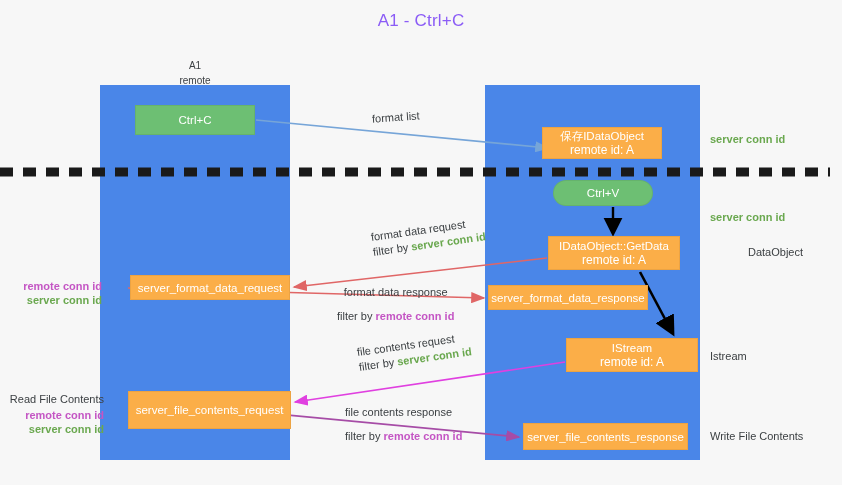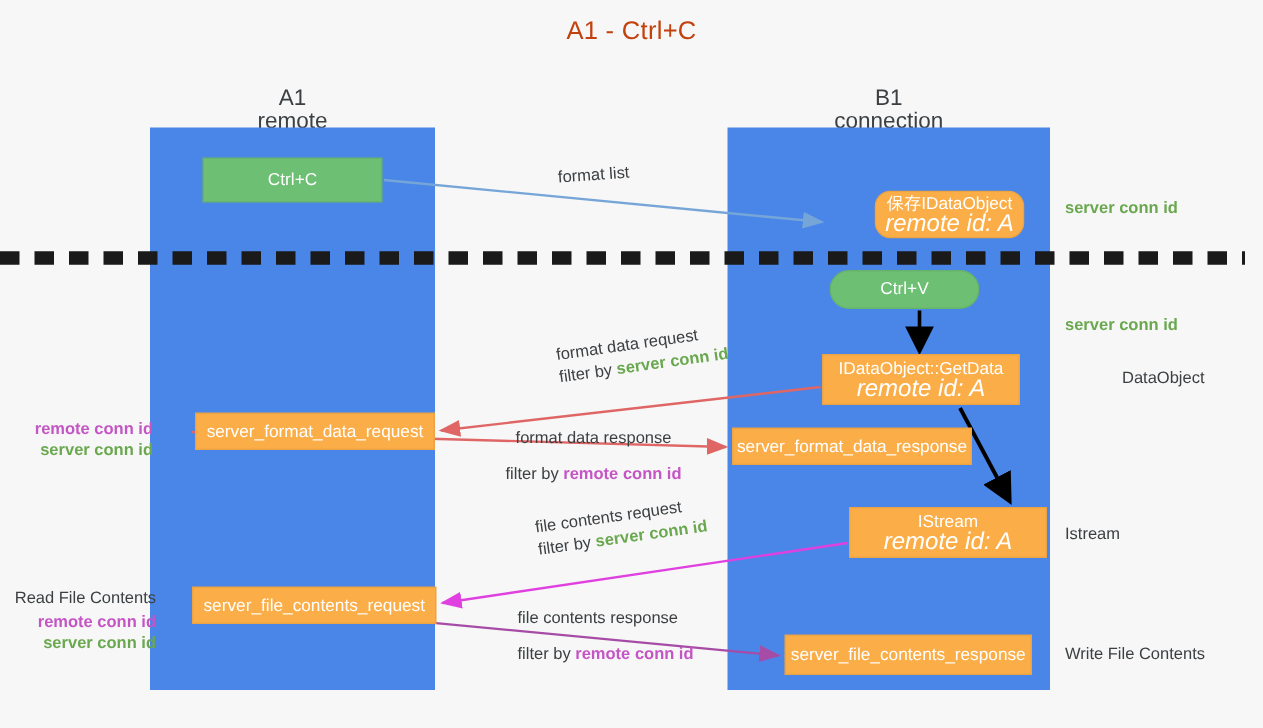--- a/index.html
+++ b/index.html
@@ -20,28 +20,28 @@
     inset: 0;
   }
   .abs { position: absolute; }
 
   
   #title-block {
     left: 0; right: 0; top: 10px;
     text-align: center;
     font-size: 17px;
     line-height: 21px;
-    color: #c2410c;
+    color: #8b5cf6;
     letter-spacing: 0.2px;
   }
 
   
   .column-header {
     text-align: center;
-    font-size: 15px;
+    font-size: 10px;
     line-height: 15px;
     color: #3c4043;
   }
   #header-a1 { left: 100px; top: 58px; width: 190px; }
   #header-b1 { left: 485px; top: 58px; width: 215px; }
 
   
   .lane {
     background: #4a86e8;
     top: 85px;
@@ -59,30 +59,30 @@
     justify-content: center;
     color: #ffffff;
     font-size: 11.5px;
     line-height: 14px;
     text-align: right;
     border: 1px solid rgba(0,0,0,0.06);
     z-index: 6;
   }
   .node.green { background: #6aa84f; background: #6dbf73; }
   .node.orange { background: #fbae48; }
-  .node .line2 { font-size: 16px; font-style: italic; }
+  .node .line2 { font-size: 12px; }
 
   #node-ctrl-c        { left: 135px; top: 105px; width: 120px; height: 30px; }
-  #node-save-dataobj  { left: 583px; top: 127px; width: 100px; height: 32px; border-radius: 11px; }
+  #node-save-dataobj  { left: 542px; top: 127px; width: 120px; height: 32px; }
   #node-ctrl-v        { left: 553px; top: 180px; width: 100px; height: 26px; border-radius: 13px; }
   #node-getdata       { left: 548px; top: 236px; width: 132px; height: 34px; }
   #node-fmt-req       { left: 130px; top: 275px; width: 160px; height: 25px; }
   #node-fmt-resp      { left: 488px; top: 285px; width: 160px; height: 25px; }
   #node-istream       { left: 566px; top: 338px; width: 132px; height: 34px; }
-  #node-file-req      { left: 128px; top: 391px; width: 163px; height: 25px; }
+  #node-file-req      { left: 128px; top: 391px; width: 163px; height: 38px; }
   #node-file-resp     { left: 523px; top: 423px; width: 165px; height: 27px; }
 
   
   .arrow-label {
     font-size: 11px;
     line-height: 15px;
     color: #3c4043;
     white-space: nowrap;
     z-index: 7;
   }
@@ -135,24 +135,20 @@
 <div id="diagram-root">
 
   <div id="title-block" class="abs">
     <div>A1 - Ctrl+C</div>
   </div>
 
   <div id="header-a1" class="abs column-header">
     <div>A1</div>
     <div>remote</div>
   </div>
-  <div id="header-b1" class="abs column-header">
-    <div>B1</div>
-    <div>connection</div>
-  </div>
 
   <div id="lane-a1" class="abs lane"></div>
   <div id="lane-b1" class="abs lane"></div>
 
   <svg id="arrow-layer" viewBox="0 0 842 485">
     <defs>
       <marker id="ah-blue" markerWidth="9" markerHeight="7" refX="8" refY="3.5" orient="auto">
         <polygon points="0 0, 9 3.5, 0 7" fill="#76a5d8"></polygon>
       </marker>
       <marker id="ah-red" markerWidth="9" markerHeight="7" refX="8" refY="3.5" orient="auto">

